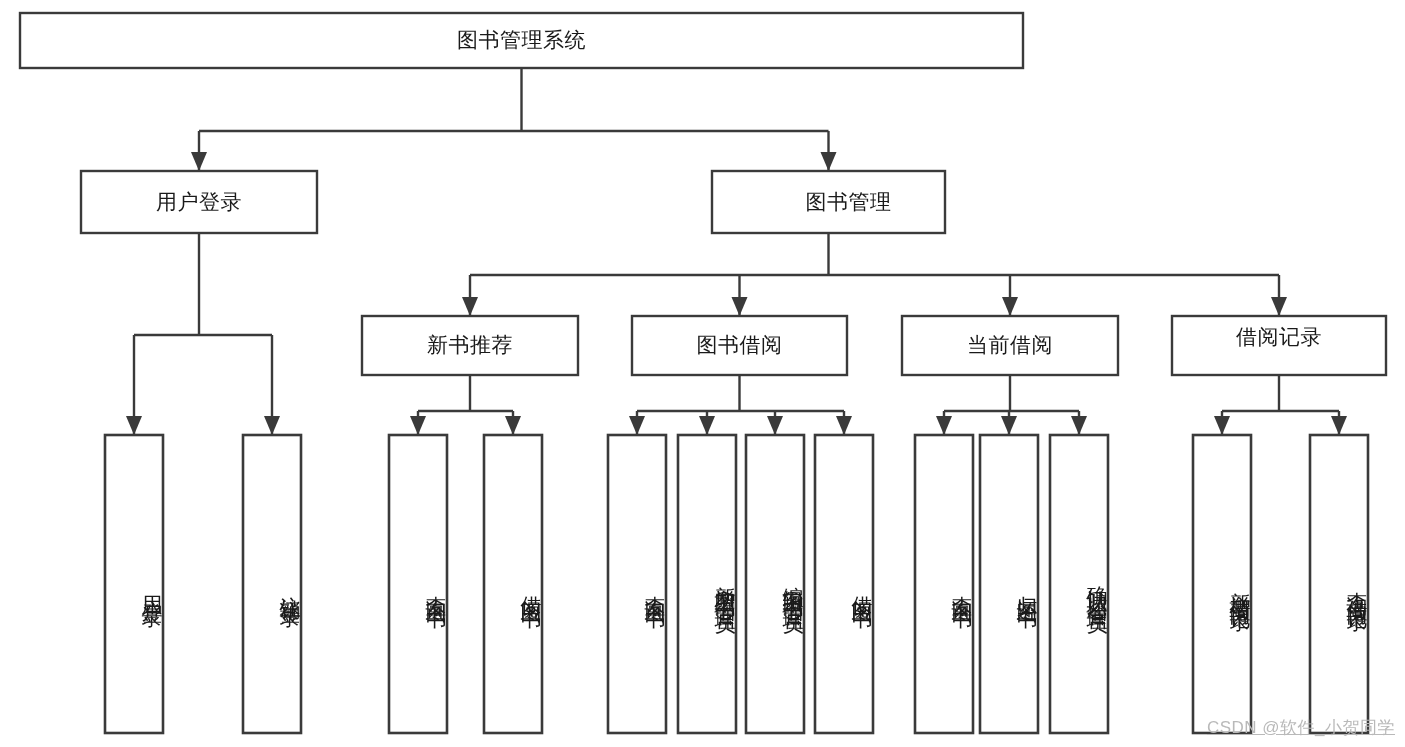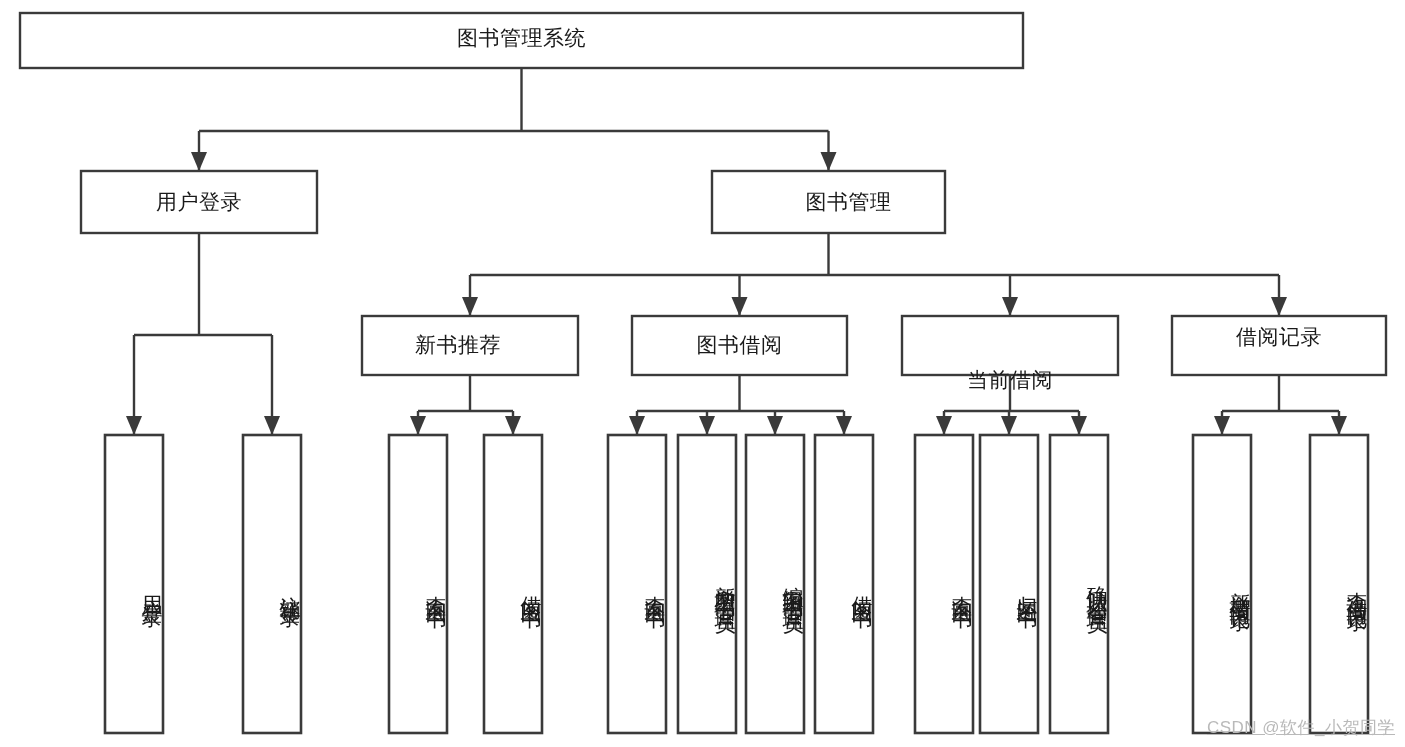--- a/index.html
+++ b/index.html
@@ -165,26 +165,26 @@
         <rect x="815" y="435" width="58" height="298" class="node-box leaf"></rect>
         <rect x="915" y="435" width="58" height="298" class="node-box leaf"></rect>
         <rect x="980" y="435" width="58" height="298" class="node-box leaf"></rect>
         <rect x="1050" y="435" width="58" height="298" class="node-box leaf"></rect>
         <rect x="1193" y="435" width="58" height="298" class="node-box leaf"></rect>
         <rect x="1310" y="435" width="58" height="298" class="node-box leaf"></rect>
       </g>
   </svg>
 
   <div id="labels">
-      <div class="node-label horizontal" style="left: 20px; top: 13px; width: 1003px; height: 55px; font-family: Liberation Mono, monospace;">图书管理系统</div>
+      <div class="node-label horizontal" style="left: 20px; top: 13px; width: 1003px; height: 55px;">图书管理系统</div>
       <div class="node-label horizontal" style="left: 81px; top: 171px; width: 236px; height: 62px;">用户登录</div>
       <div class="node-label horizontal" style="left: 712px; top: 171px; width: 273px; height: 62px;">图书管理</div>
-      <div class="node-label horizontal" style="left: 350px; top: 316px; width: 216px; height: 59px;">新书推荐</div>
+      <div class="node-label horizontal" style="left: 362px; top: 316px; width: 216px; height: 59px;">新书推荐</div>
       <div class="node-label horizontal" style="left: 632px; top: 316px; width: 215px; height: 59px; text-align: right;">图书借阅</div>
-      <div class="node-label horizontal" style="left: 902px; top: 316px; width: 216px; height: 59px; margin-top: 35px;">当前借阅</div>
+      <div class="node-label horizontal" style="left: 902px; top: 316px; width: 216px; height: 59px;">当前借阅</div>
       <div class="node-label horizontal" style="left: 1172px; top: 316px; width: 214px; height: 43px;">借阅记录</div>
       <div class="node-label vertical" style="left: 105px; top: 435px; width: 58px; height: 298px;">用户登录</div>
       <div class="node-label vertical" style="left: 243px; top: 435px; width: 58px; height: 298px;">注销登录</div>
       <div class="node-label vertical" style="left: 389px; top: 435px; width: 58px; height: 298px;">查询图书</div>
       <div class="node-label vertical" style="left: 484px; top: 435px; width: 58px; height: 298px;">借阅图书</div>
       <div class="node-label vertical" style="left: 608px; top: 435px; width: 58px; height: 298px;">查询图书</div>
       <div class="node-label vertical" style="left: 678px; top: 435px; width: 58px; height: 298px;">新增图书（管理员）</div>
       <div class="node-label vertical" style="left: 746px; top: 435px; width: 58px; height: 298px;">编辑图书（管理员）</div>
       <div class="node-label vertical" style="left: 815px; top: 435px; width: 58px; height: 298px;">借阅图书</div>
       <div class="node-label vertical" style="left: 915px; top: 435px; width: 58px; height: 298px;">查询图书</div>

